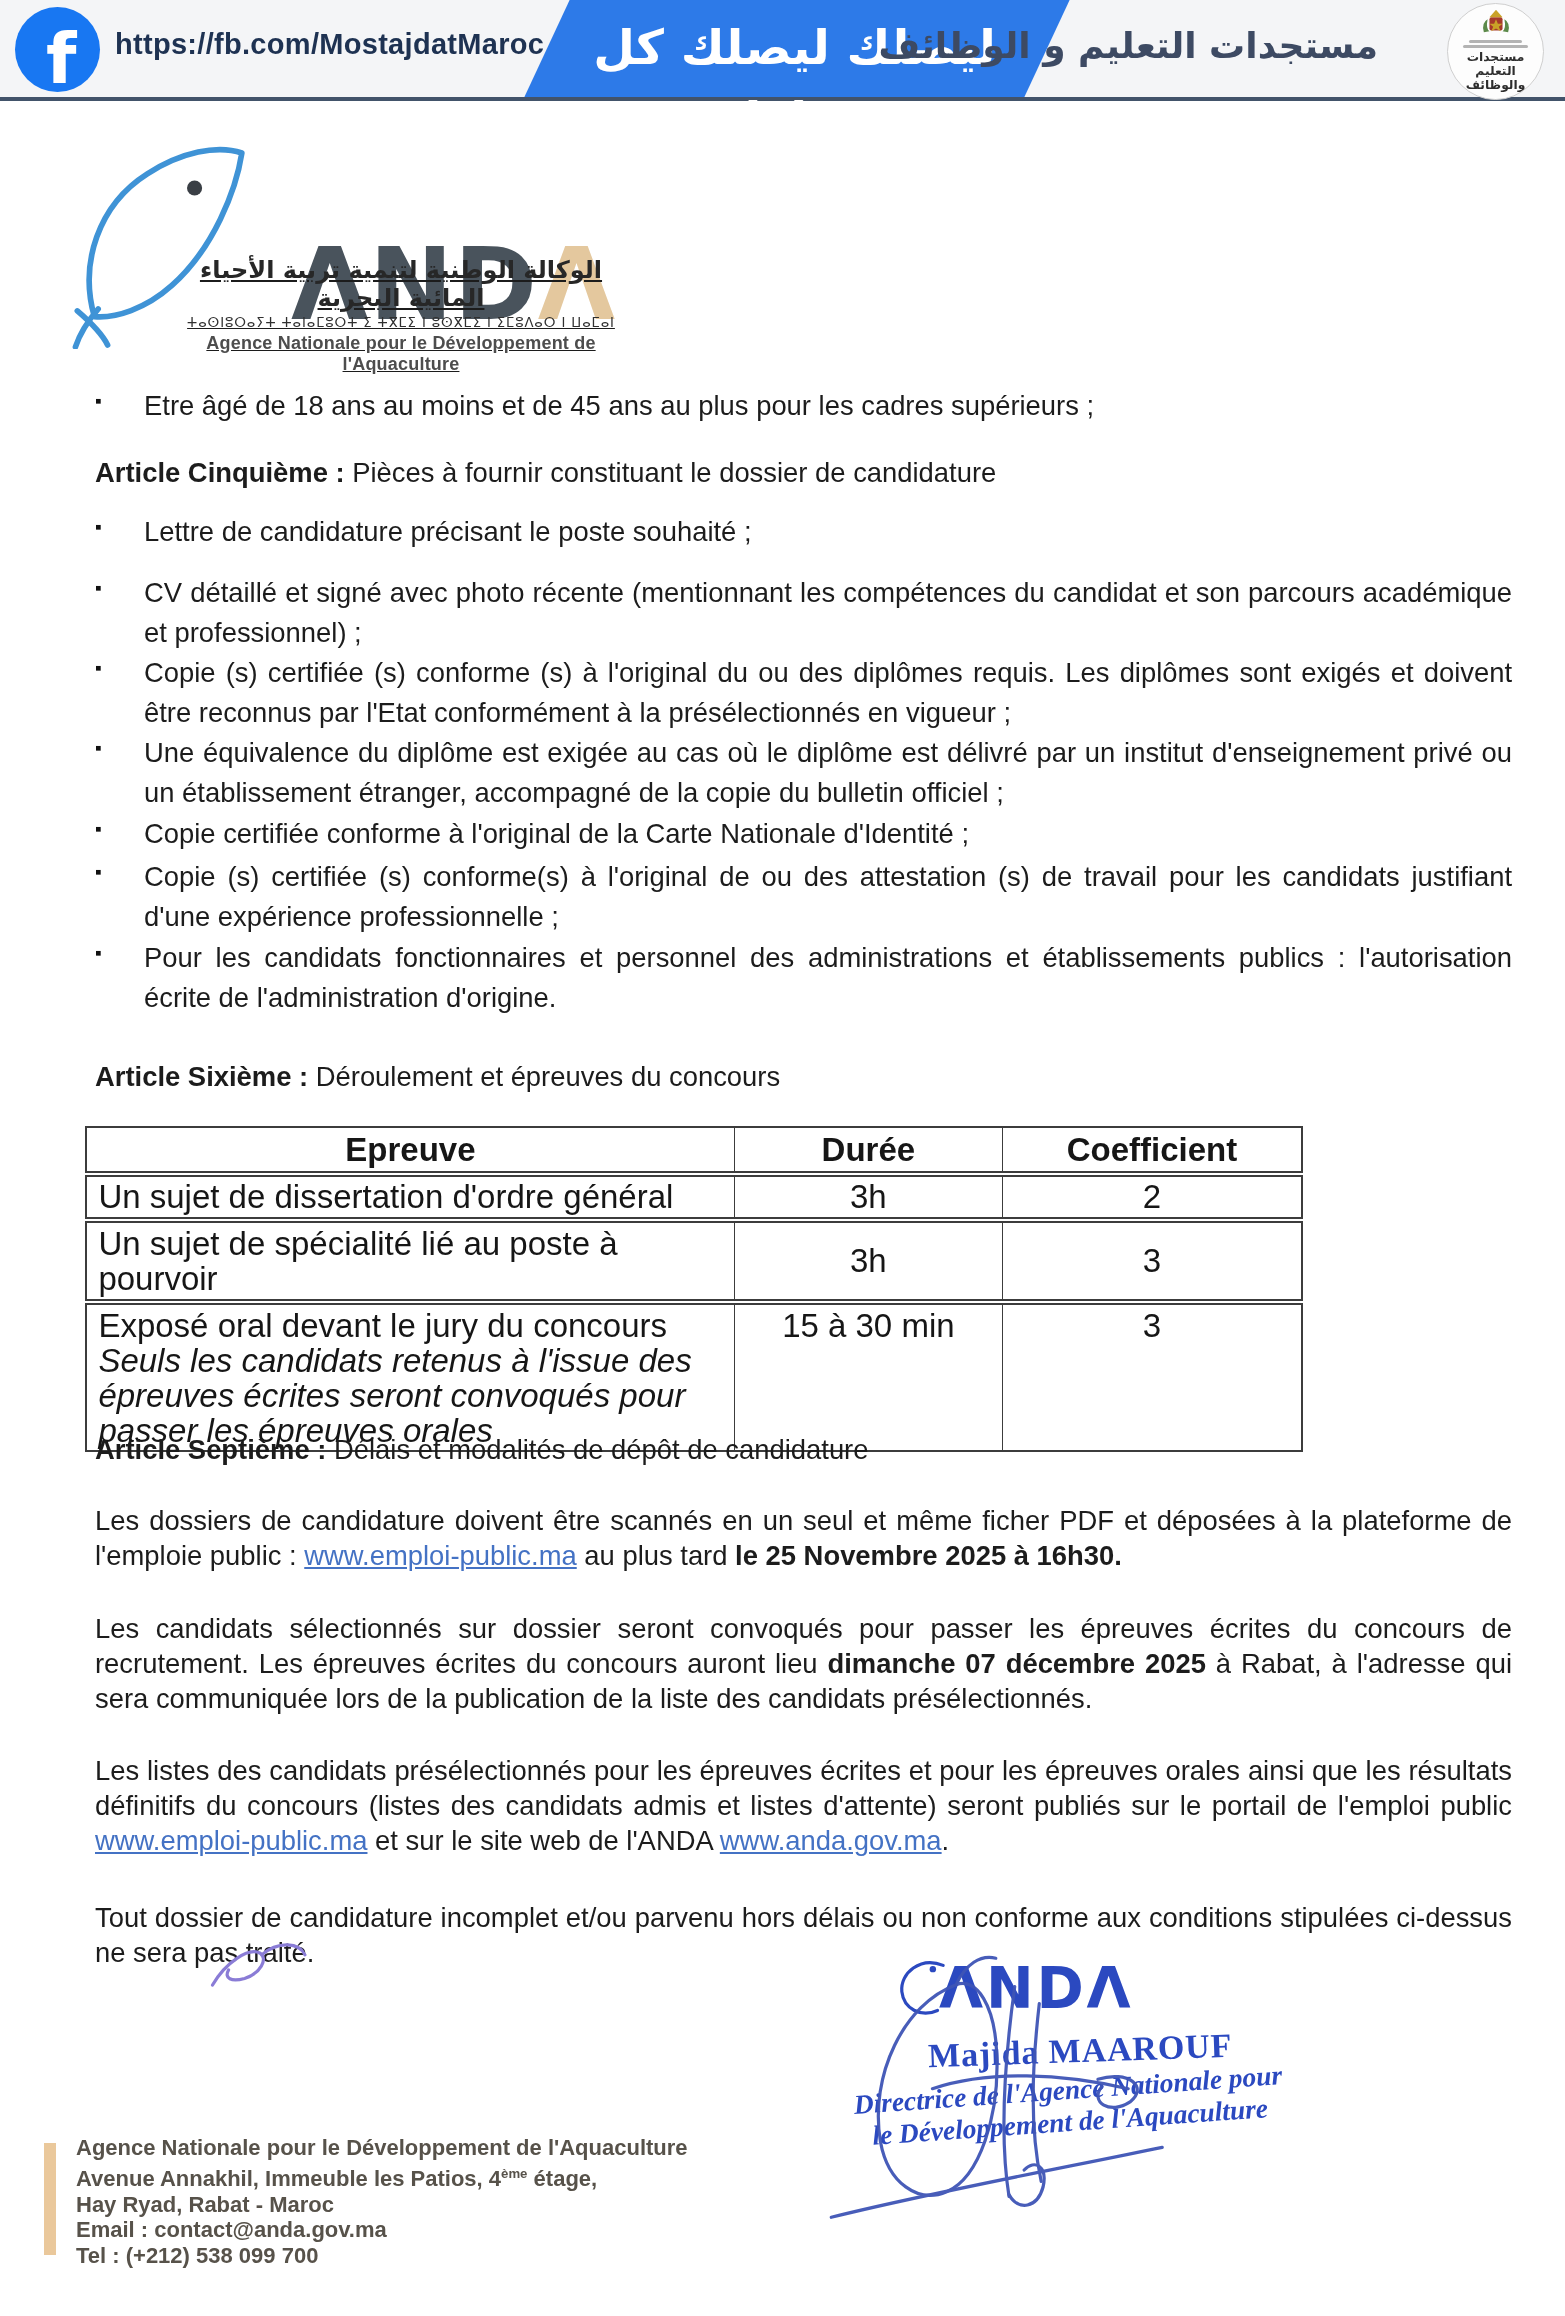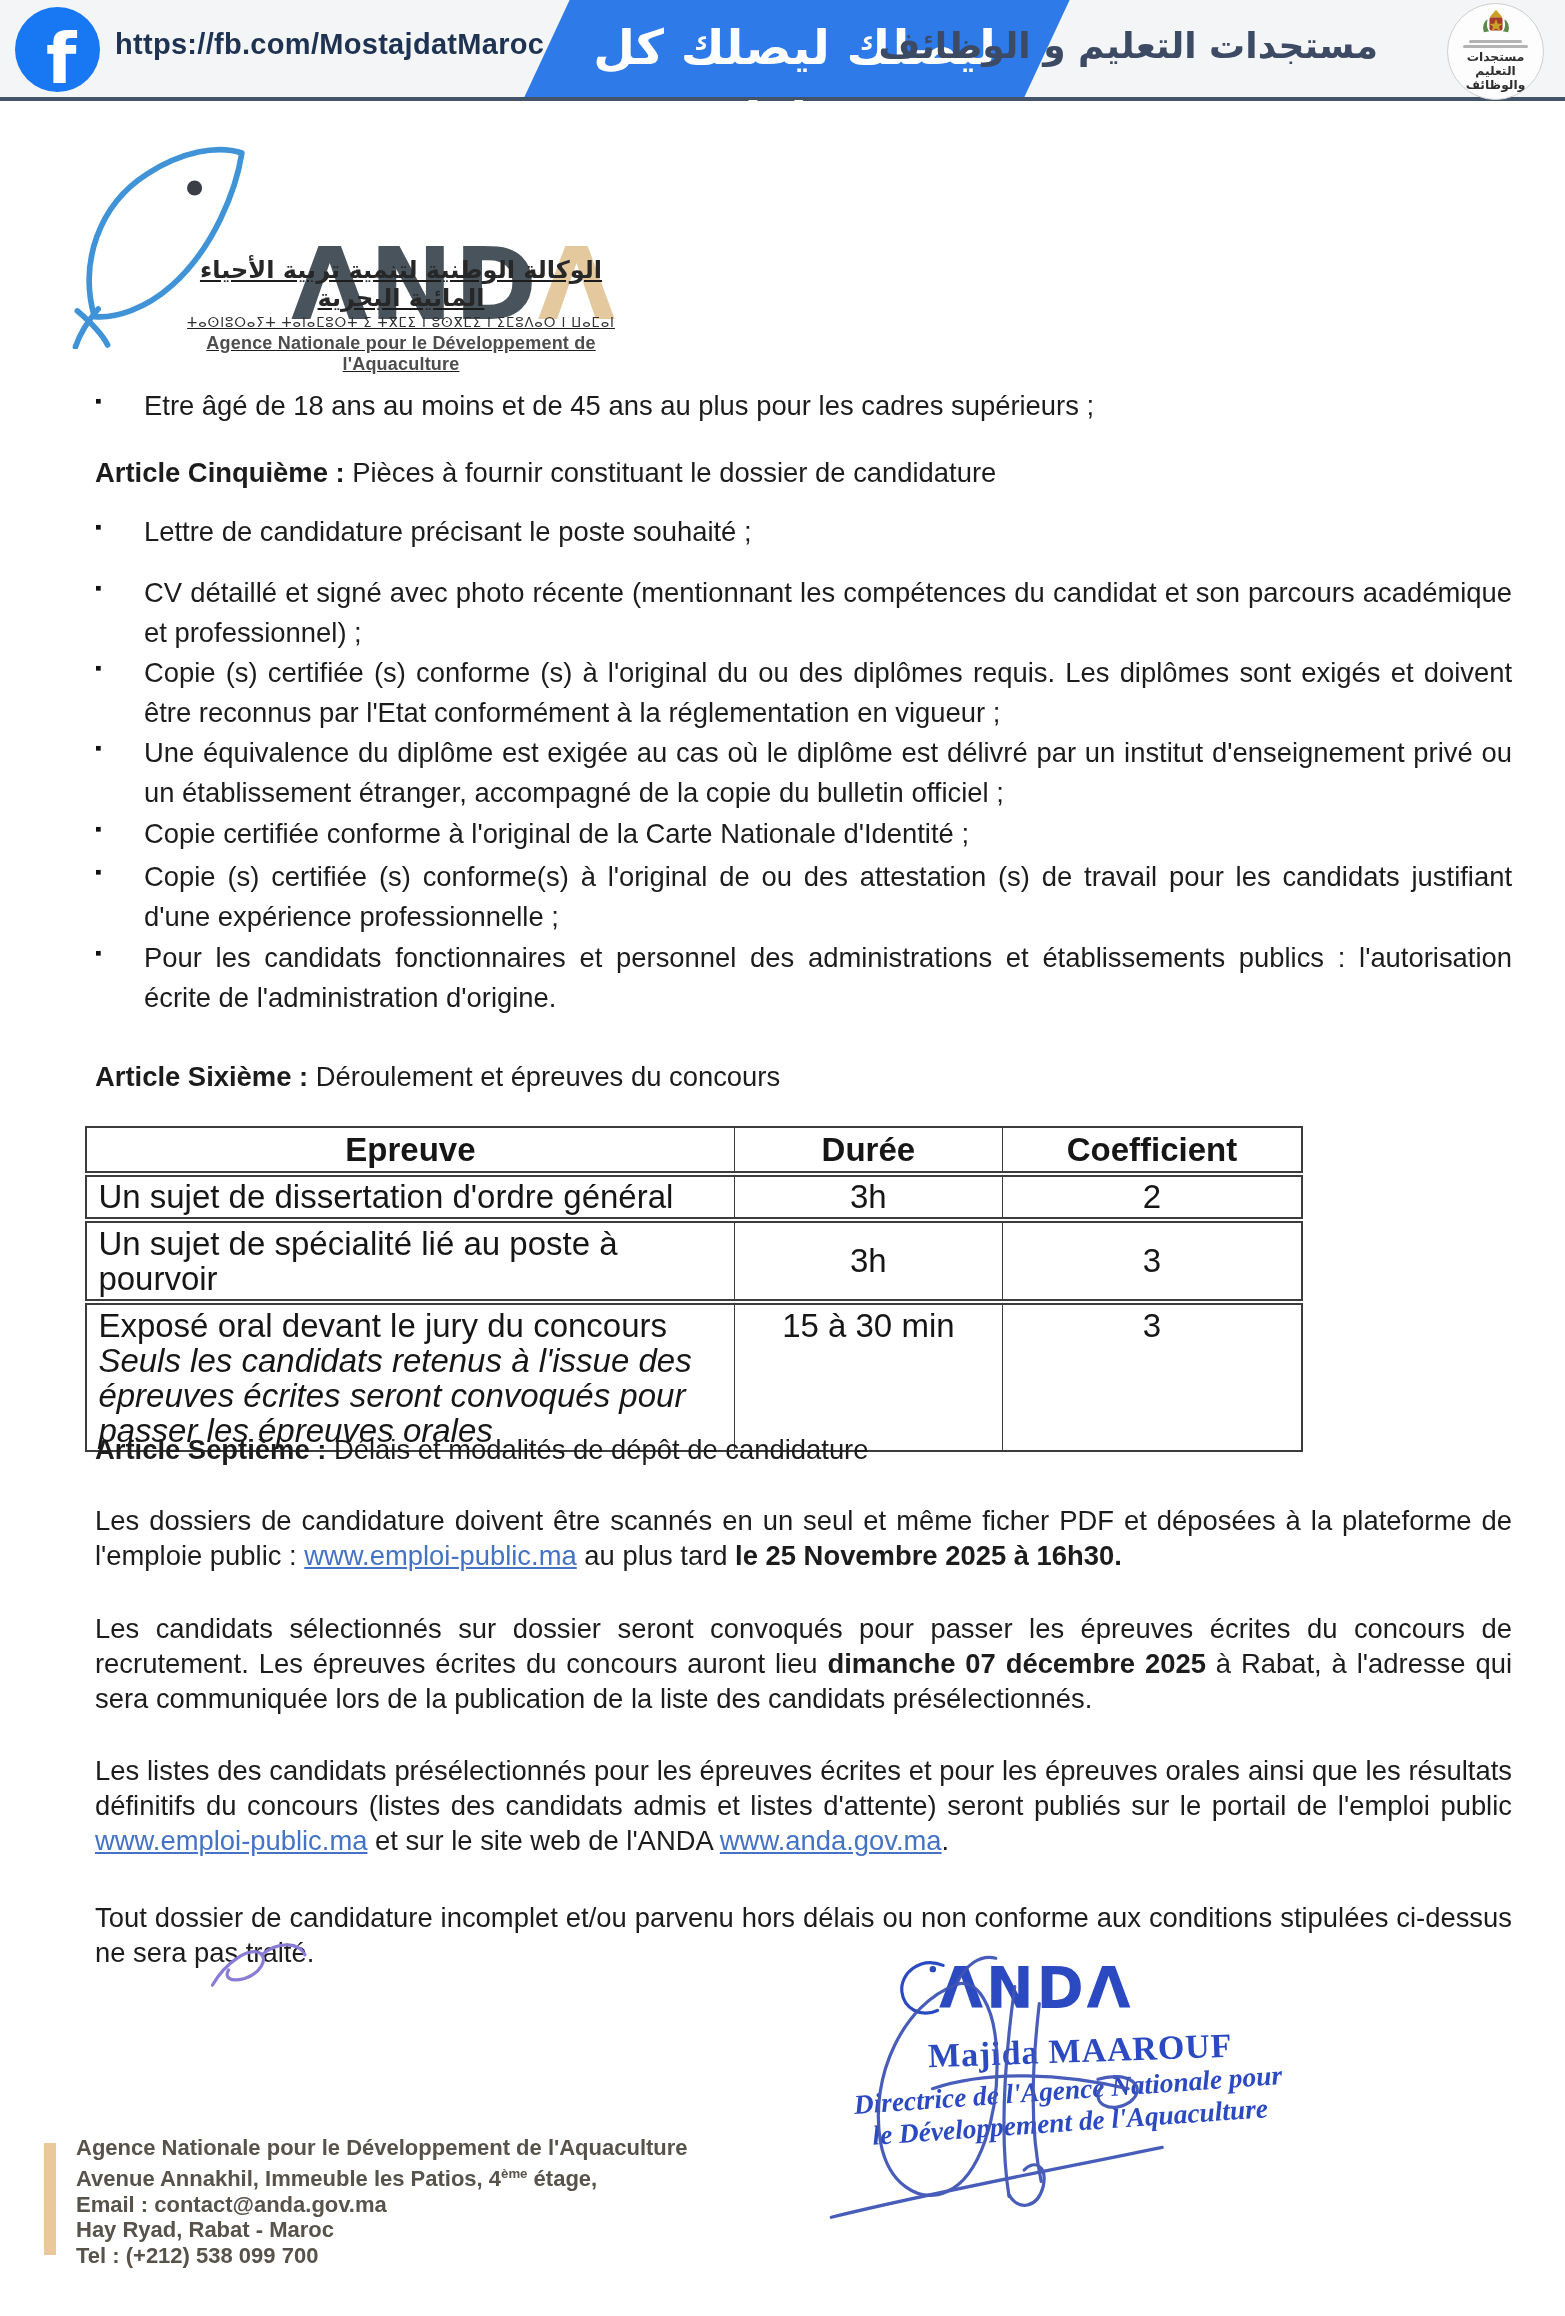--- a/index.html
+++ b/index.html
@@ -138,21 +138,21 @@
   <div class="abs bullet-row" style="top:512px;">
     <span class="bullet-sq">▪</span>
     <span class="btext">Lettre de candidature précisant le poste souhaité ;</span>
   </div>
   <div class="abs bullet-row" style="top:573px;">
     <span class="bullet-sq">▪</span>
     <span class="btext">CV détaillé et signé avec photo récente (mentionnant les compétences du candidat et son parcours académique et professionnel) ;</span>
   </div>
   <div class="abs bullet-row" style="top:653px;">
     <span class="bullet-sq">▪</span>
-    <span class="btext">Copie (s) certifiée (s) conforme (s) à l'original du ou des diplômes requis. Les diplômes sont exigés et doivent être reconnus par l'Etat conformément à la réglementation en vigueur ;</span>
+    <span class="btext">Copie (s) certifiée (s) conforme (s) à l'original du ou des diplômes requis. Les diplômes sont exigés et doivent être reconnus par l'Etat conformément à la présélectionnés en vigueur ;</span>
   </div>
   <div class="abs bullet-row" style="top:733px;">
     <span class="bullet-sq">▪</span>
     <span class="btext">Une équivalence du diplôme est exigée au cas où le diplôme est délivré par un institut d'enseignement privé ou un établissement étranger, accompagné de la copie du bulletin officiel ;</span>
   </div>
   <div class="abs bullet-row" style="top:814px;">
     <span class="bullet-sq">▪</span>
     <span class="btext">Copie certifiée conforme à l'original de la Carte Nationale d'Identité ;</span>
   </div>
   <div class="abs bullet-row" style="top:857px;">
@@ -245,20 +245,20 @@
         <path d="M18 288 C122 262 262 236 368 214"></path>
       </g>
     </svg>
   </div>
 
   <footer class="footer">
     <div class="footer-bar"></div>
     <div class="footer-text">
       <div class="org-line">Agence Nationale pour le Développement de l'Aquaculture</div>
       <div><span>Avenue Annakhil, Immeuble les Patios, 4</span><sup>ème</sup><span> étage,</span></div>
+      <div>Hay Ryad, Rabat - Maroc</div>
       <div>Email : contact@anda.gov.ma</div>
-      <div>Hay Ryad, Rabat - Maroc</div>
       <div>Tel : (+212) 538 099 700</div>
     </div>
   </footer>
 
 </div>
 
 
 </body></html>

